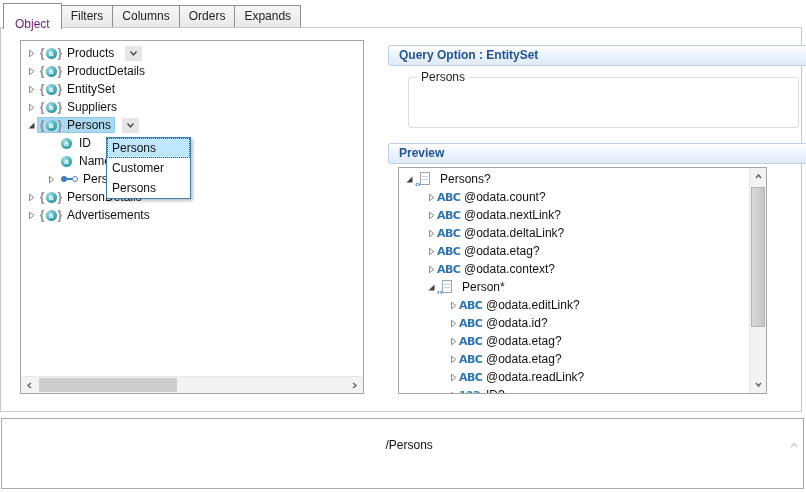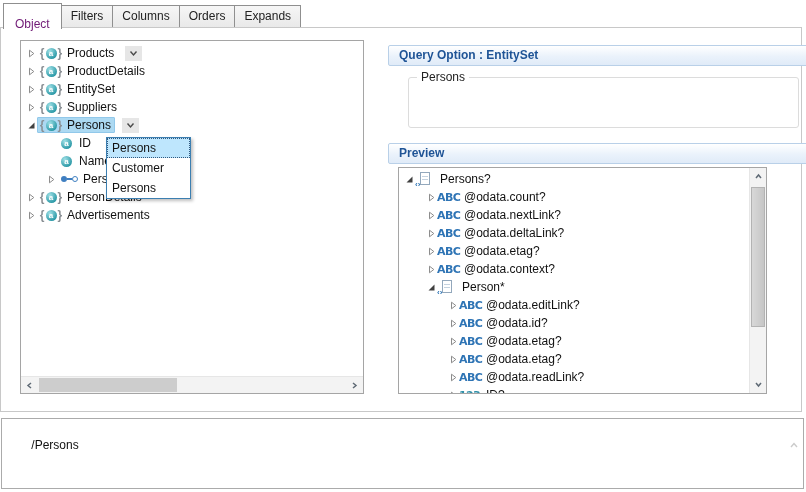--- a/index.html
+++ b/index.html
@@ -68,21 +68,21 @@
   .vsb .btn{position:absolute;left:0;width:16px;height:17px;display:flex;align-items:center;justify-content:center;}
   .vsb .up{top:0}.vsb .down{bottom:0}
   .vsb-thumb{position:absolute;left:1px;width:14px;top:19px;height:140px;background:linear-gradient(90deg,#D8D8D8,#C6C6C6);border:1px solid #B3B3B3;box-sizing:border-box;}
   .hsb{position:absolute;left:0;right:0;bottom:0;height:17px;background:#F3F3F3;border-top:1px solid #E6E6E6;box-sizing:border-box;}
   .hsb .btn{position:absolute;top:0;width:17px;height:16px;display:flex;align-items:center;justify-content:center;}
   .hsb .left{left:0}.hsb .right{right:0}
   .hsb-thumb{position:absolute;left:18px;top:1px;width:138px;height:14px;background:#CDCDCD;}
 
   
   .qbox{position:absolute;left:1px;top:418px;width:803px;height:71px;border:1px solid #ABABAB;background:#fff;
-        box-sizing:border-box;padding:5px 16px;white-space:pre;}
+        box-sizing:border-box;padding:5px 7px;white-space:pre;text-align:center;}
   .qchev{position:absolute;right:4px;top:5px;}
 </style>
 </head>
 <body>
 
 <div class="stage">
 
   <div class="tabs">
       <div class="tab active">Object</div>
       <div class="tab">Filters</div>

